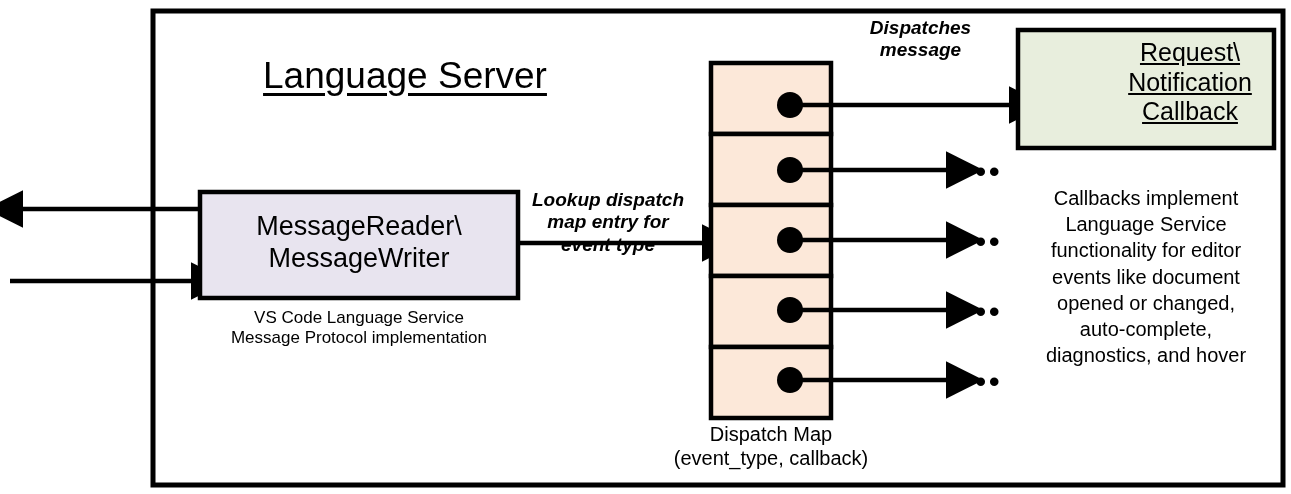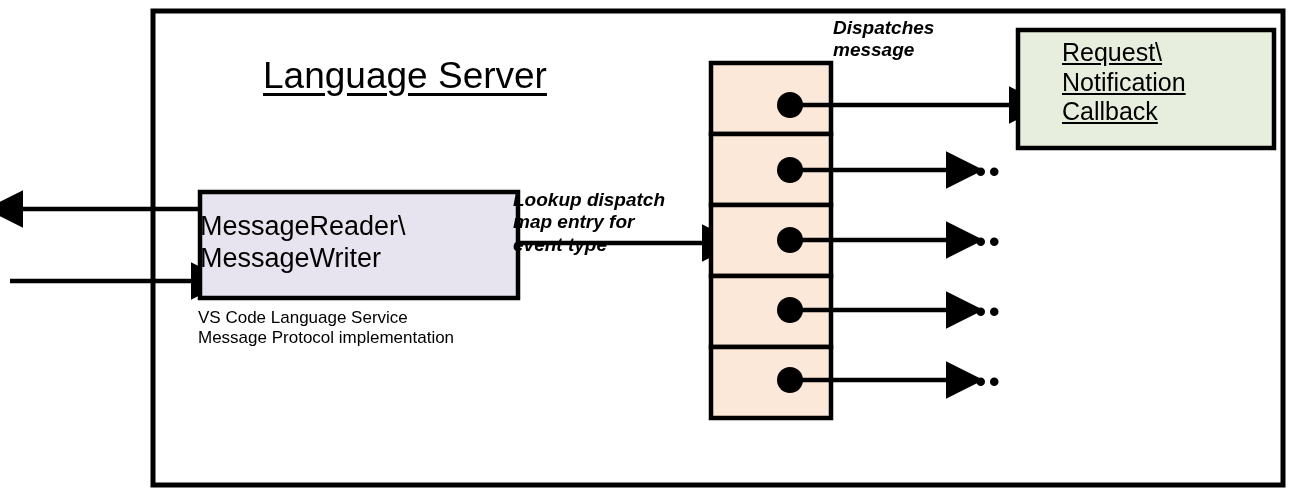--- a/index.html
+++ b/index.html
@@ -22,21 +22,21 @@
     width: 1291px;
     height: 494px;
   }
   #stage > svg {
     position: absolute;
     left: 0;
     top: 0;
   }
   .lbl {
     position: absolute;
-    text-align: left;
+    text-align: center;
     line-height: 1.18;
     white-space: pre-line;
     color: #000;
   }
 
   
   .title {
     left: 240px;
     top: 54px;
     width: 330px;
@@ -186,24 +186,33 @@
   <div class="lbl mrw-caption">VS Code Language Service
 Message Protocol implementation</div>
 
   <div class="lbl lookup">Lookup dispatch
 map entry for
 event type</div>
 
   <div class="lbl dispatches">Dispatches
 message</div>
 
+  <div class="lbl dmap-caption">Dispatch Map
+(event_type, callback)</div>
 
   <div class="dots" style="left:962px; top:157px;">•••</div>
   <div class="dots" style="left:962px; top:227px;">•••</div>
   <div class="dots" style="left:962px; top:297px;">•••</div>
   <div class="dots" style="left:962px; top:367px;">•••</div>
 
   <div class="lbl cb-text">Request\
 Notification
 Callback</div>
 
+  <div class="lbl cb-desc">Callbacks implement
+Language Service
+functionality for editor
+events like document
+opened or changed,
+auto-complete,
+diagnostics, and hover</div>
 
 </div>
 
 </body></html>

